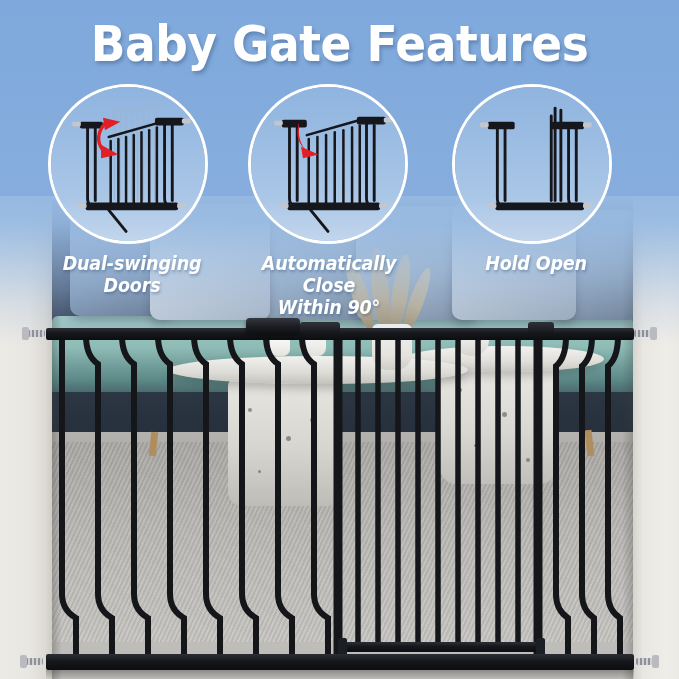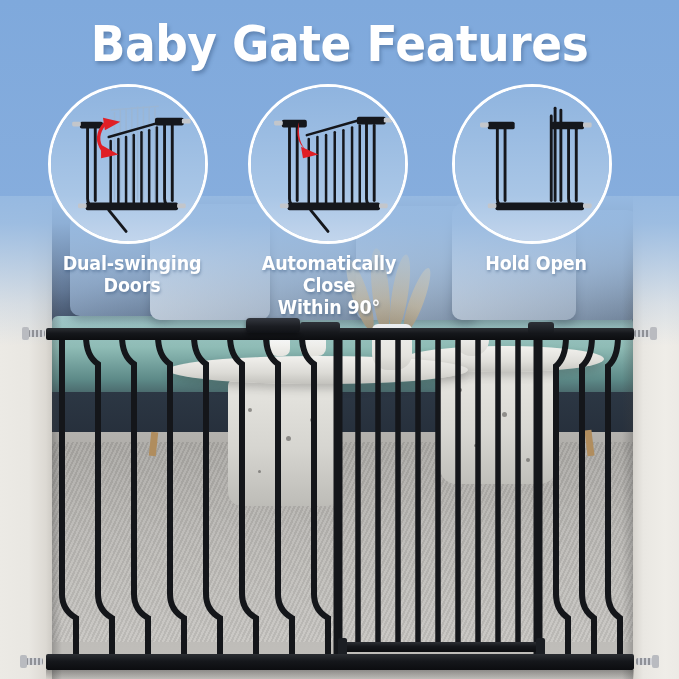--- a/index.html
+++ b/index.html
@@ -22,21 +22,21 @@
     color:#ffffff;
     font-family:"DejaVu Sans","Liberation Sans",sans-serif;
     text-shadow:2px 3px 4px rgba(40,70,110,.35);
     transform:scaleX(.93);
     transform-origin:center;
     white-space:nowrap;
     z-index:40;
   }
 
   
-  .feature{position:absolute;top:84px;z-index:40;}
+  .feature{position:absolute;top:84px;z-index:40;font-style:italic;}
   .circle{
     position:relative;
     width:160px;height:160px;
     border-radius:50%;
     border:3.5px solid #ffffff;
     box-sizing:border-box;
     overflow:hidden;
   }
   .feature-caption{
     margin-top:9px;

